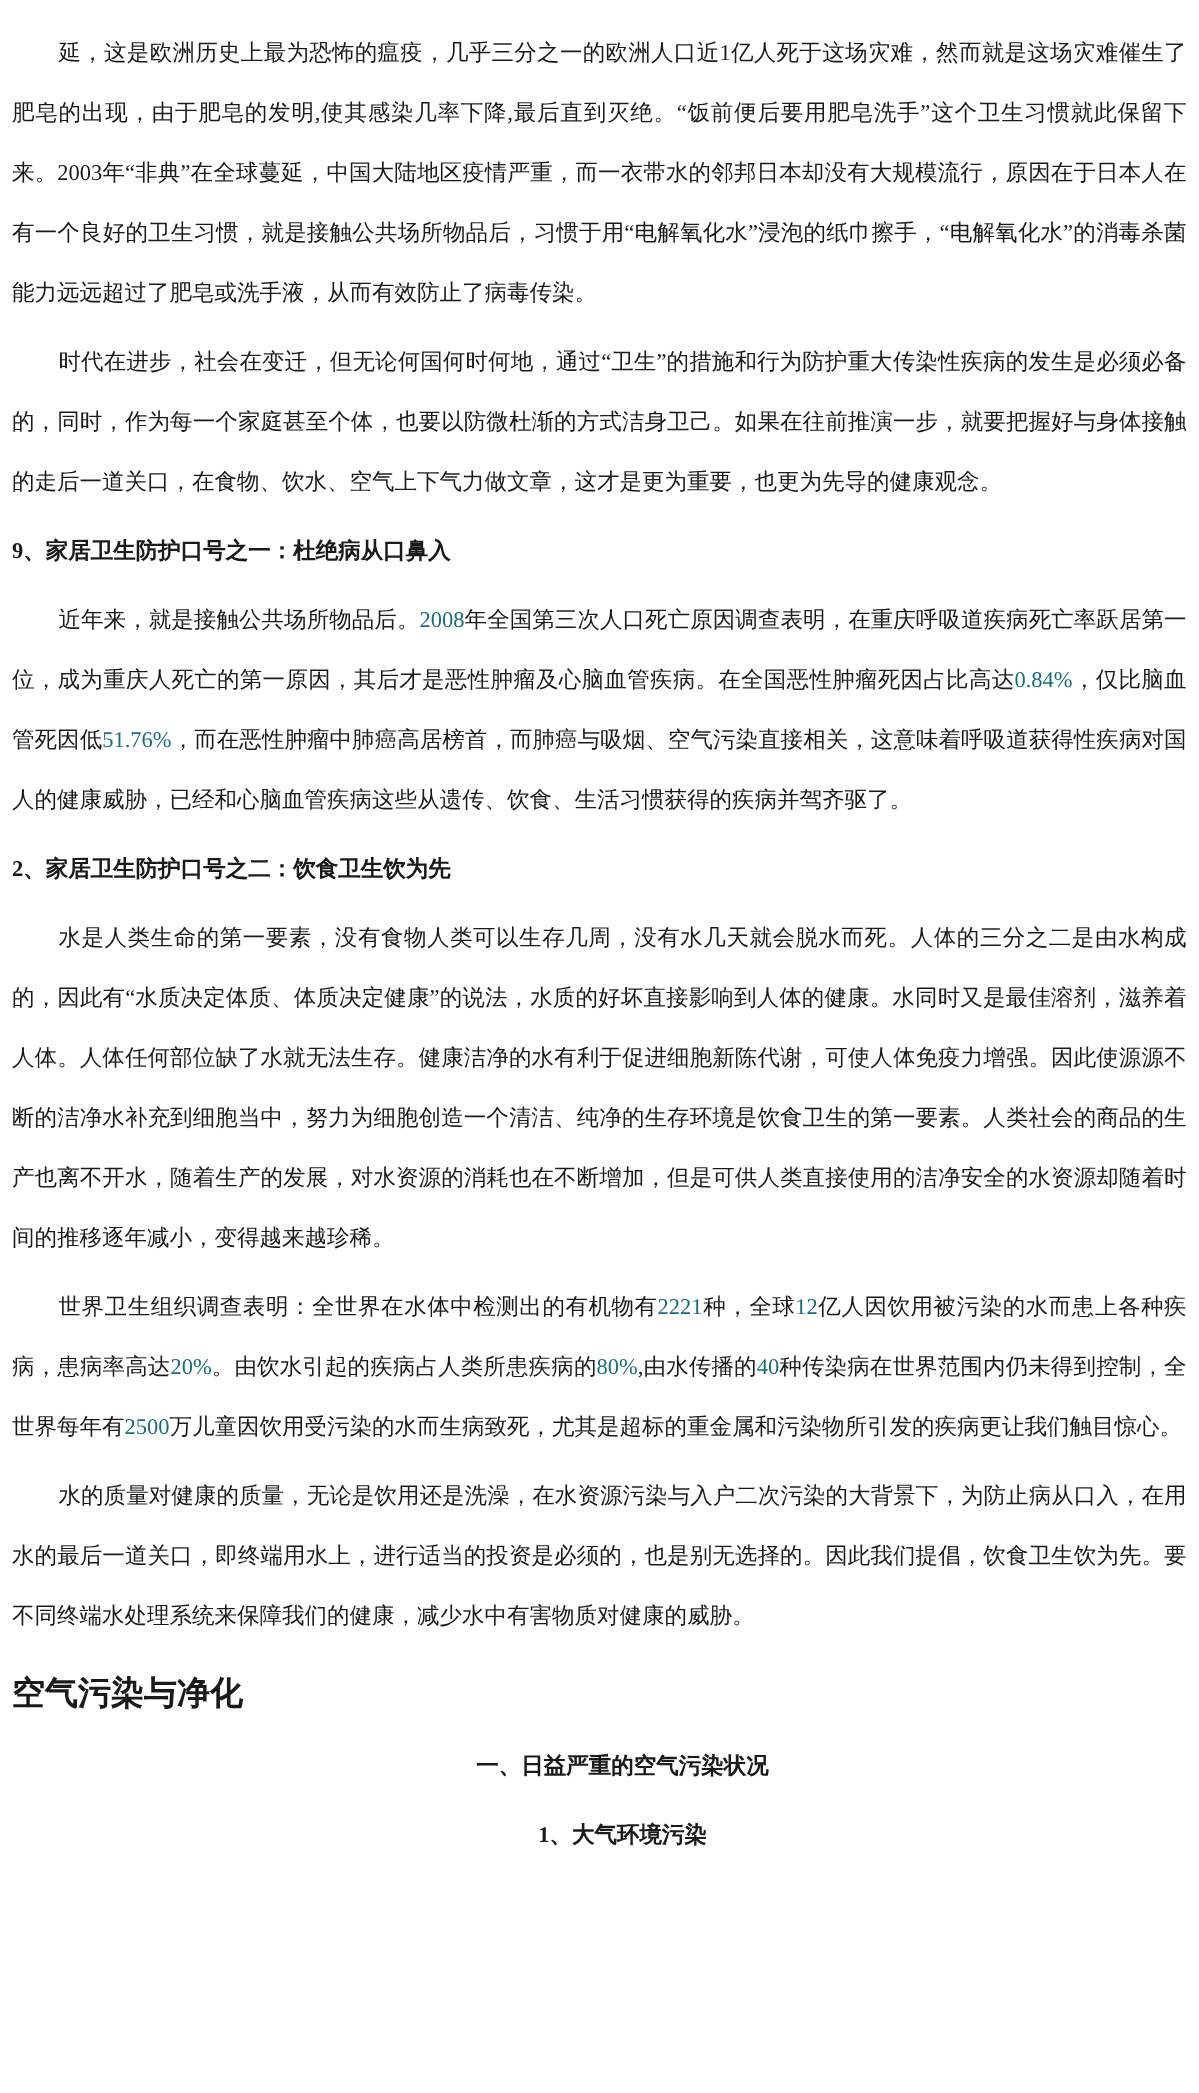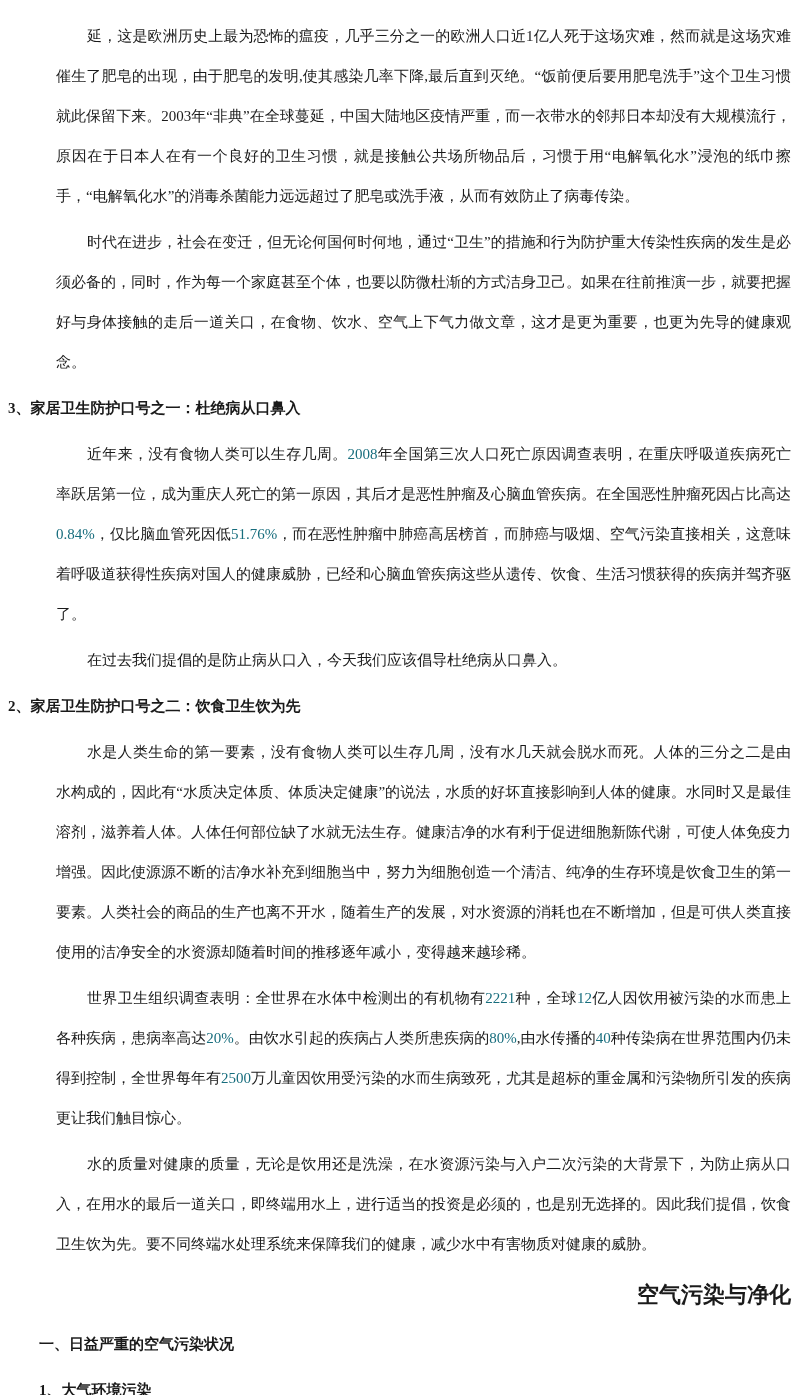--- a/index.html
+++ b/index.html
@@ -22,58 +22,57 @@
     margin: 0;
   }
   .paragraph {
     font-size: 15px;
     line-height: 40px;
     text-align: justify;
     text-justify: inter-ideograph;
     text-indent: 31px;
     margin-top: 6px;
     word-break: break-all;
-    margin-left: 48px;
   }
   .heading {
     font-size: 15px;
     font-weight: bold;
     line-height: 40px;
     margin-top: 6px;
   }
   .heading-indent {
     font-size: 15px;
     font-weight: bold;
     line-height: 40px;
     margin-top: 6px;
     text-indent: 31px;
+    text-align: center;
   }
   .title {
     font-size: 22px;
     font-weight: bold;
-    text-align: right;
+    text-align: left;
     line-height: 46px;
     margin-top: 8px;
   }
   .num {
     
     color: var(--accent, #176d7d);
     font-family: Liberation Serif, serif;
   }
 </style>
 </head>
 <body>
 
 <div class="doc" style="color: rgb(26, 26, 26); background: rgb(255, 255, 255);">
   <div>
       <div class="block paragraph"><span>延，这是欧洲历史上最为恐怖的瘟疫，几乎三分之一的欧洲人口近1亿人死于这场灾难，然而就是这场灾难催生了肥皂的出现，由于肥皂的发明,使其感染几率下降,最后直到灭绝。“饭前便后要用肥皂洗手”这个卫生习惯就此保留下来。2003年“非典”在全球蔓延，中国大陆地区疫情严重，而一衣带水的邻邦日本却没有大规模流行，原因在于日本人在有一个良好的卫生习惯，就是接触公共场所物品后，习惯于用“电解氧化水”浸泡的纸巾擦手，“电解氧化水”的消毒杀菌能力远远超过了肥皂或洗手液，从而有效防止了病毒传染。</span></div>
       <div class="block paragraph"><span>时代在进步，社会在变迁，但无论何国何时何地，通过“卫生”的措施和行为防护重大传染性疾病的发生是必须必备的，同时，作为每一个家庭甚至个体，也要以防微杜渐的方式洁身卫己。如果在往前推演一步，就要把握好与身体接触的走后一道关口，在食物、饮水、空气上下气力做文章，这才是更为重要，也更为先导的健康观念。</span></div>
-      <div class="block heading"><span>3、家居卫生防护口号之一：杜绝病从口鼻入</span></div>
-      <div class="block paragraph"><span>近年来，没有食物人类可以生存几周。</span><span class="num">2008</span><span>年全国第三次人口死亡原因调查表明，在重庆呼吸道疾病死亡率跃居第一位，成为重庆人死亡的第一原因，其后才是恶性肿瘤及心脑血管疾病。在全国恶性肿瘤死因占比高达</span><span class="num">0.84%</span><span>，仅比脑血管死因低</span><span class="num">51.76%</span><span>，而在恶性肿瘤中肺癌高居榜首，而肺癌与吸烟、空气污染直接相关，这意味着呼吸道获得性疾病对国人的健康威胁，已经和心脑血管疾病这些从遗传、饮食、生活习惯获得的疾病并驾齐驱了。</span></div>
-      <div class="block paragraph"><span>在过去我们提倡的是防止病从口入，今天我们应该倡导杜绝病从口鼻入。</span></div>
+      <div class="block heading"><span>9、家居卫生防护口号之一：杜绝病从口鼻入</span></div>
+      <div class="block paragraph"><span>近年来，就是接触公共场所物品后。</span><span class="num">2008</span><span>年全国第三次人口死亡原因调查表明，在重庆呼吸道疾病死亡率跃居第一位，成为重庆人死亡的第一原因，其后才是恶性肿瘤及心脑血管疾病。在全国恶性肿瘤死因占比高达</span><span class="num">0.84%</span><span>，仅比脑血管死因低</span><span class="num">51.76%</span><span>，而在恶性肿瘤中肺癌高居榜首，而肺癌与吸烟、空气污染直接相关，这意味着呼吸道获得性疾病对国人的健康威胁，已经和心脑血管疾病这些从遗传、饮食、生活习惯获得的疾病并驾齐驱了。</span></div>
       <div class="block heading"><span>2、家居卫生防护口号之二：饮食卫生饮为先</span></div>
       <div class="block paragraph"><span>水是人类生命的第一要素，没有食物人类可以生存几周，没有水几天就会脱水而死。人体的三分之二是由水构成的，因此有“水质决定体质、体质决定健康”的说法，水质的好坏直接影响到人体的健康。水同时又是最佳溶剂，滋养着人体。人体任何部位缺了水就无法生存。健康洁净的水有利于促进细胞新陈代谢，可使人体免疫力增强。因此使源源不断的洁净水补充到细胞当中，努力为细胞创造一个清洁、纯净的生存环境是饮食卫生的第一要素。人类社会的商品的生产也离不开水，随着生产的发展，对水资源的消耗也在不断增加，但是可供人类直接使用的洁净安全的水资源却随着时间的推移逐年减小，变得越来越珍稀。</span></div>
       <div class="block paragraph"><span>世界卫生组织调查表明：全世界在水体中检测出的有机物有</span><span class="num">2221</span><span>种，全球</span><span class="num">12</span><span>亿人因饮用被污染的水而患上各种疾病，患病率高达</span><span class="num">20%</span><span>。由饮水引起的疾病占人类所患疾病的</span><span class="num">80%</span><span>,由水传播的</span><span class="num">40</span><span>种传染病在世界范围内仍未得到控制，全世界每年有</span><span class="num">2500</span><span>万儿童因饮用受污染的水而生病致死，尤其是超标的重金属和污染物所引发的疾病更让我们触目惊心。</span></div>
       <div class="block paragraph"><span>水的质量对健康的质量，无论是饮用还是洗澡，在水资源污染与入户二次污染的大背景下，为防止病从口入，在用水的最后一道关口，即终端用水上，进行适当的投资是必须的，也是别无选择的。因此我们提倡，饮食卫生饮为先。要不同终端水处理系统来保障我们的健康，减少水中有害物质对健康的威胁。</span></div>
       <div class="block title"><span>空气污染与净化</span></div>
       <div class="block heading-indent"><span>一、日益严重的空气污染状况</span></div>
       <div class="block heading-indent"><span>1、大气环境污染</span></div>
     </div>
 </div>
 

